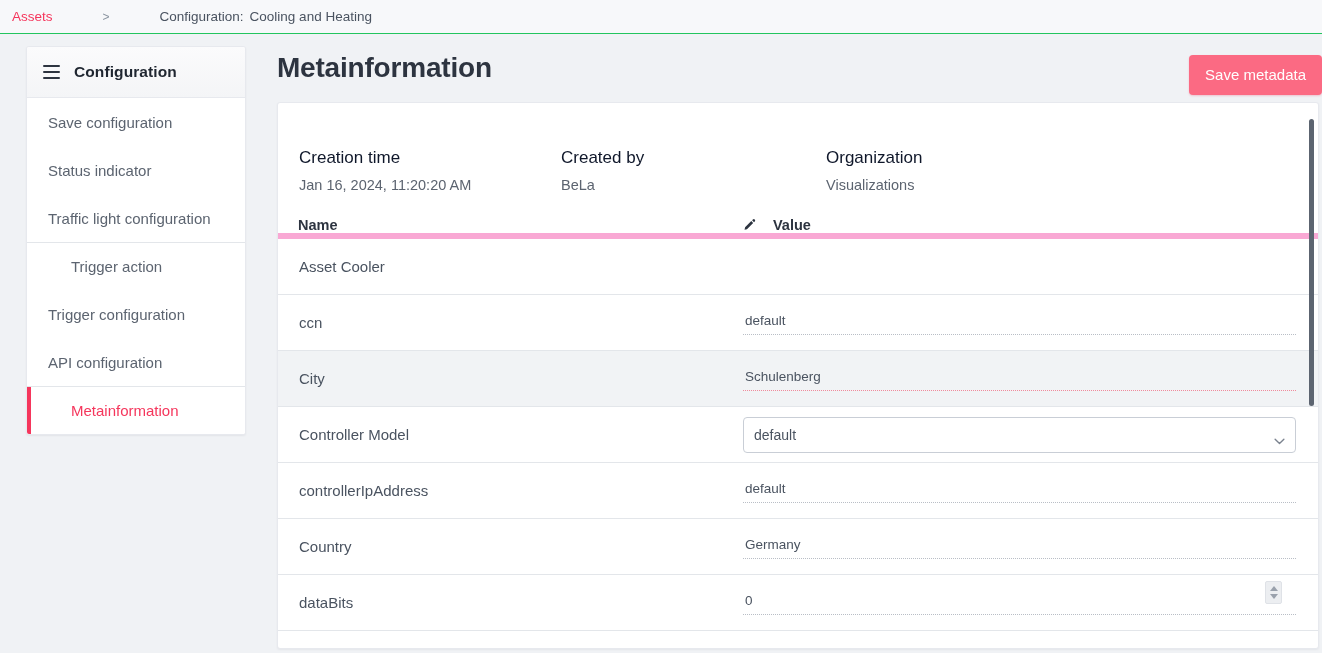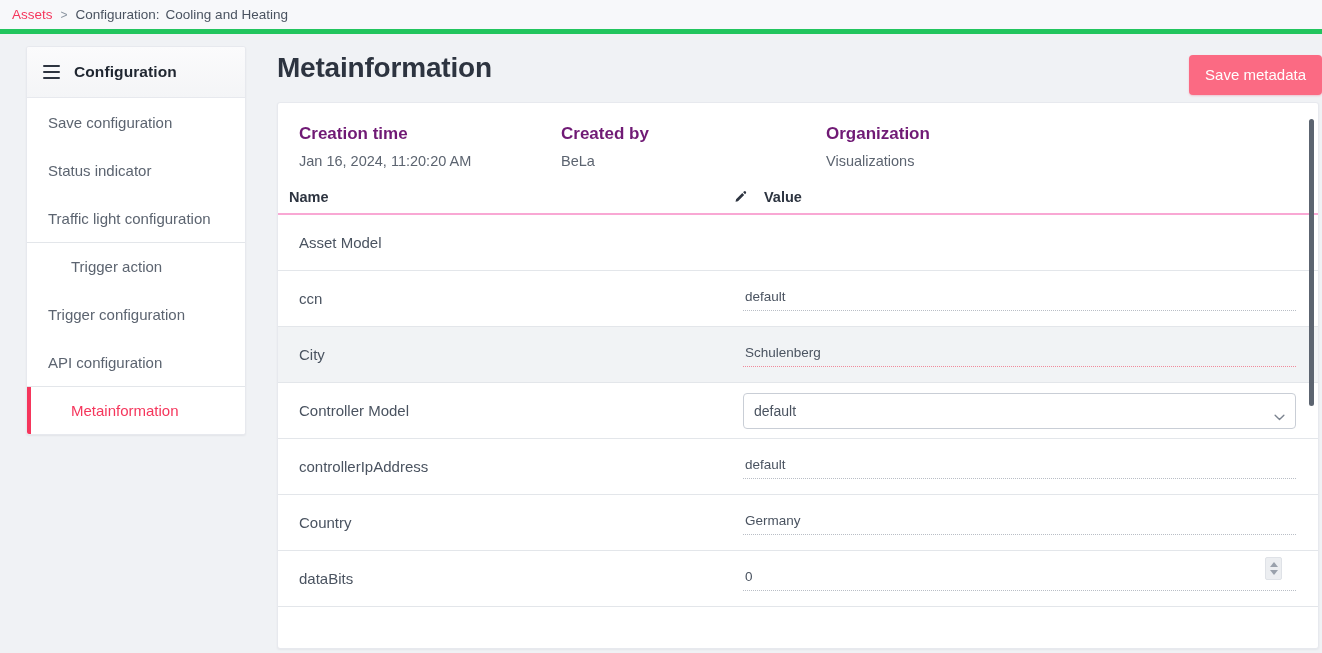--- a/index.html
+++ b/index.html
@@ -13,21 +13,22 @@
   }
 
   
   .breadcrumb-bar {
     height: 34px;
     background: #f7f8fa;
     display: flex;
     align-items: center;
     padding: 0 0 0 12px;
     font-size: 13.5px;
-    border-bottom: 5px solid #22c55e;
+    border-bottom: 1px solid #22c55e;
+    gap: 42px;
   }
   .crumb-link { color: #f5365c; cursor: pointer; }
   .crumb-sep { color: #8a94a0; margin: 0 8px; font-size: 12px; }
   .crumb-current { color: #4a5360; }
   .crumb-current .crumb-strong { margin-left: 6px; }
 
   
   .page { display: flex; height: 619px; }
 
   
@@ -116,29 +117,29 @@
     overflow: hidden;
   }
   .summary {
     display: flex;
     padding: 21px 0 12px 21px;
   }
   .summary-block { flex: 0 0 auto; }
   .sb-1 { width: 262px; }
   .sb-2 { width: 265px; }
   .sb-3 { width: 259px; }
-  .summary-label { font-size: 17px; font-weight: bold; color: #701a75; margin-bottom: 9px; }
+  .summary-label { font-size: 17px; font-weight: normal; color: #0f172a; margin-bottom: 9px; margin-top: 24px; }
   .summary-value { font-size: 14.5px; color: #5c6470; }
 
   .table-head {
     display: flex;
-    align-items: center;
-    padding: 0 22px 0 11px;
+    align-items: flex-end;
+    padding: 0 22px 0 20px;
     height: 34px;
-    border-bottom: 2px solid #f9a8d4;
+    border-bottom: 6px solid #f9a8d4;
   }
   .th-name { width: 444px; font-size: 14.5px; font-weight: bold; color: #2d3440; }
   .th-value { display: flex; align-items: center; gap: 16px; font-size: 14.5px; font-weight: bold; color: #2d3440; }
   .pencil-icon { display: inline-flex; width: 15px; height: 15px; }
 
   .rows-wrap { height: 416px; overflow: hidden; }
 
   .row {
     display: flex;
     align-items: center;
@@ -297,21 +298,21 @@
               <path d="M11.6 1.6a1.4 1.4 0 0 1 2 2l-.8.8-2-2 .8-.8zM9.9 3.3l2 2-6.6 6.6-2.6.6.6-2.6 6.6-6.6z" fill="#2d3440"></path>
             </svg>
           </span>
           <span>Value</span>
         </div>
       </div>
 
       <div class="rows-wrap">
 
         <div class="row">
-          <div class="row-name">Asset Model</div>
+          <div class="row-name">Asset Cooler</div>
         </div>
 
         <div class="row">
           <div class="row-name">ccn</div>
           <div class="row-value">
             <input class="val-input" type="text" value="default" style="">
           </div>
         </div>
 
         <div class="row highlight">

